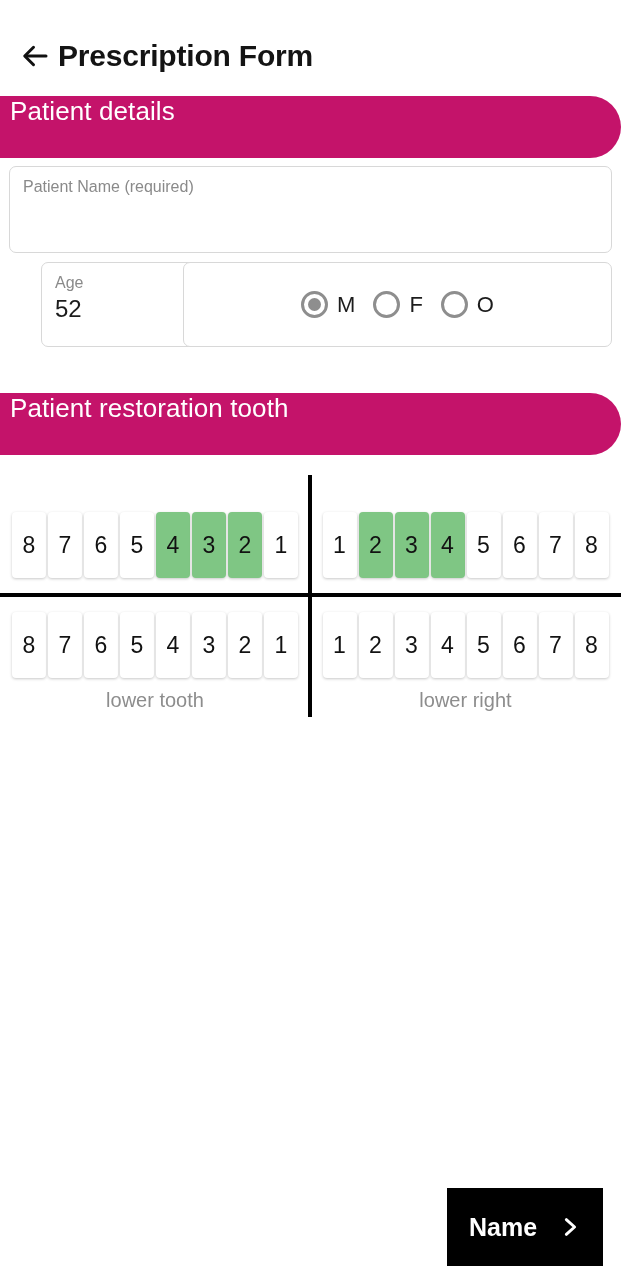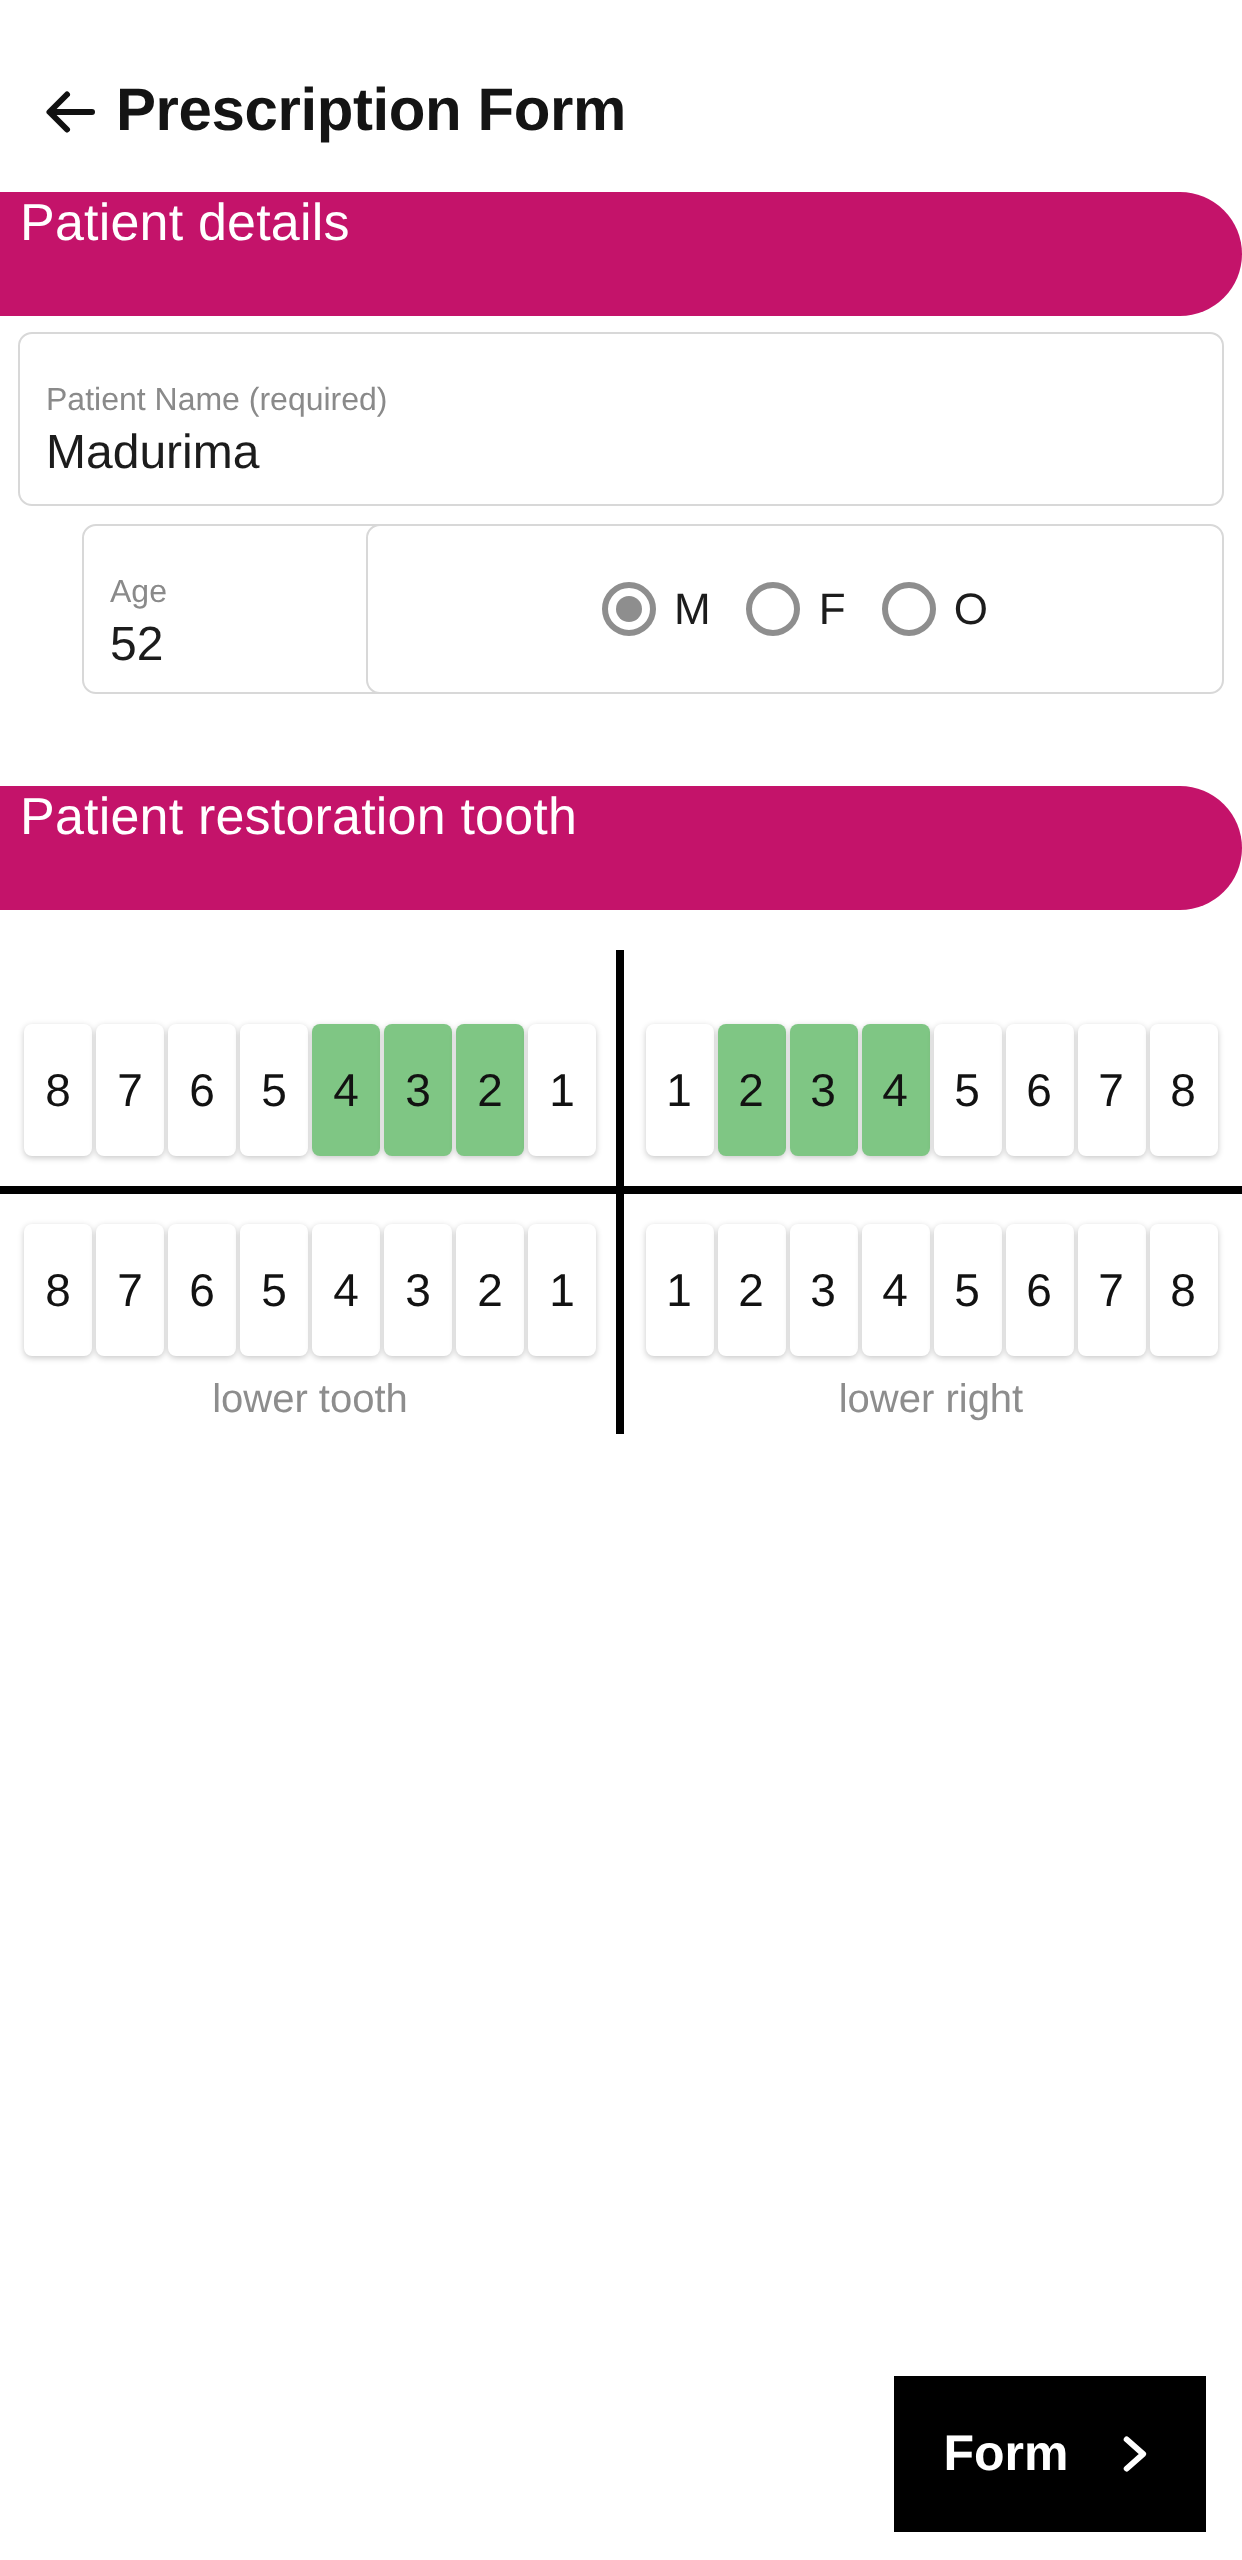--- a/index.html
+++ b/index.html
@@ -72,21 +72,21 @@
   }
   #hdr-patient  { top: 96px; }
   #hdr-tooth    { top: 393px; }
 
   
   .field {
     position: absolute;
     background: #ffffff;
     border: 1px solid #d8d8d8;
     border-radius: 7px;
-    padding: 24px 13px 8px 13px;
+    padding: 10px 13px 8px 13px;
   }
   .field-label {
     font-size: 16px;
     color: #8a8a8a;
     line-height: 20px;
     white-space: nowrap;
   }
   .field-value {
     font-size: 24px;
     color: #1c1c1c;
@@ -272,21 +272,20 @@
     </div>
     <div class="appbar-title">Prescription Form</div>
   </div>
 
   <div class="section-header" id="hdr-patient">
     <span class="section-header-text">Patient details</span>
   </div>
 
   <div class="field" id="field-name">
     <div class="field-label">Patient Name (required)</div>
-    <div class="field-value">Madurima</div>
   </div>
 
   <div class="field" id="field-age">
     <div class="field-label">Age</div>
     <div class="field-value">52</div>
   </div>
 
   <div id="gender-group">
     <div class="radio-opt selected">
       <span class="radio-circle">
@@ -364,21 +363,21 @@
     <div class="quadrant-labels bottom">
       <div class="quadrant-label left">lower tooth</div>
       <div class="quadrant-label right">lower right</div>
     </div>
 
     <div class="divider-h"></div>
     <div class="divider-v"></div>
   </div>
 
   <div id="next-button">
-    <span class="label">Form</span>
+    <span class="label">Name</span>
     <span class="chev">
       <svg width="22" height="26" viewBox="0 0 24 24" fill="none" stroke="currentColor" stroke-width="3.2" stroke-linecap="round" stroke-linejoin="round">
         <polyline points="8,4 17,12 8,20"></polyline>
       </svg>
     </span>
   </div>
 
 </div>
 
 </body></html>

